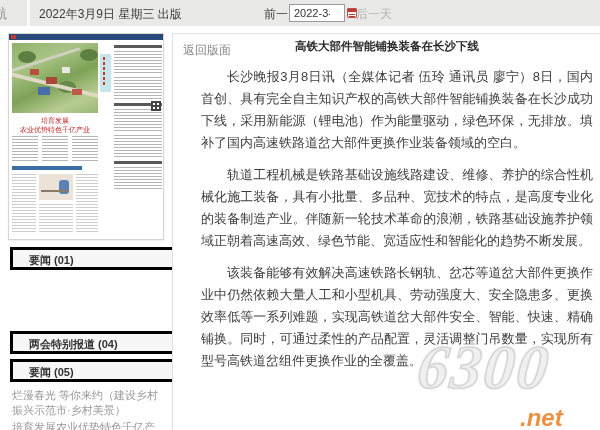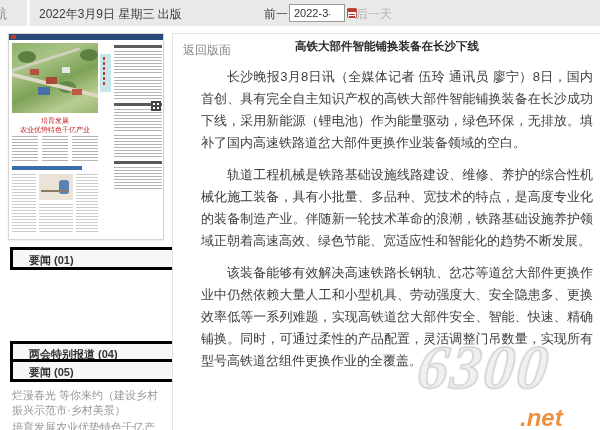--- a/index.html
+++ b/index.html
@@ -166,21 +166,21 @@
       <div class="tx ftext"></div>
       <div class="fbar hb"></div>
       <div class="tx ftext"></div>
       <div class="tn-qr"></div>
     </div>
   </div>
 
   <div class="sec-box" style="top:247px">
     <span>要闻 (01)</span>
   </div>
-  <div class="sec-box" style="top:341px">
+  <div class="sec-box" style="top:331px">
     <span>两会特别报道 (04)</span>
   </div>
   <div class="sec-box" style="top:359px">
     <span>要闻 (05)</span>
   </div>
   <div class="art-link" style="top:388px">烂漫春光 等你来约（建设乡村振兴示范市·乡村美景）</div>
   <div class="art-link" style="top:420px">培育发展农业优势特色千亿产业</div>
 
   <div class="panel">
     <span class="back-link">返回版面</span>

